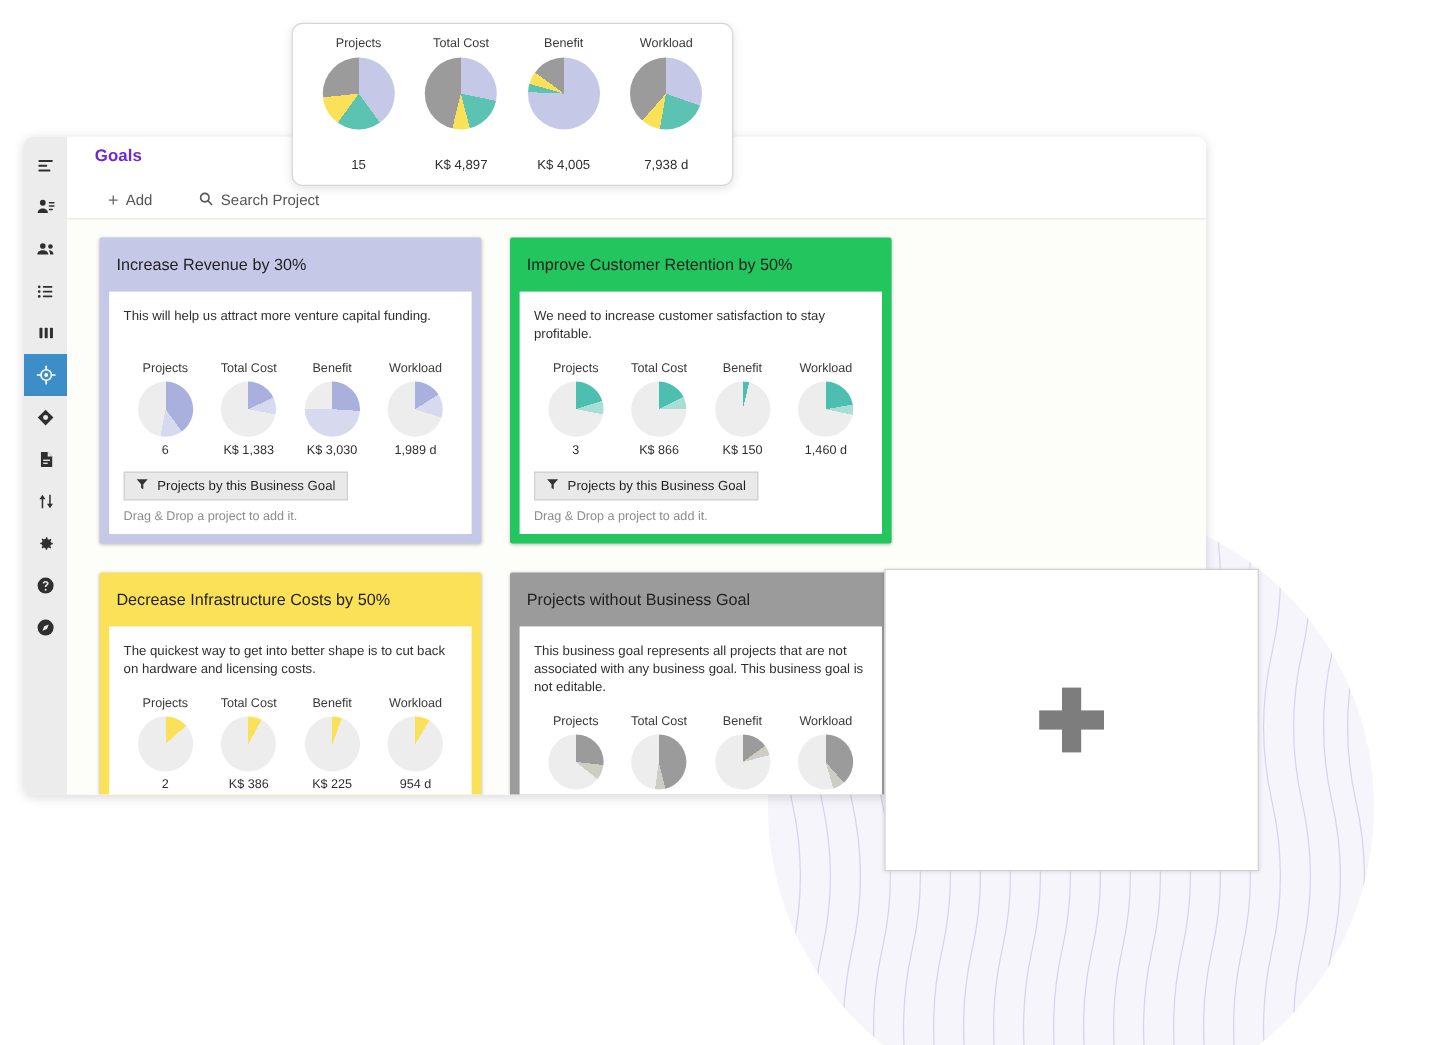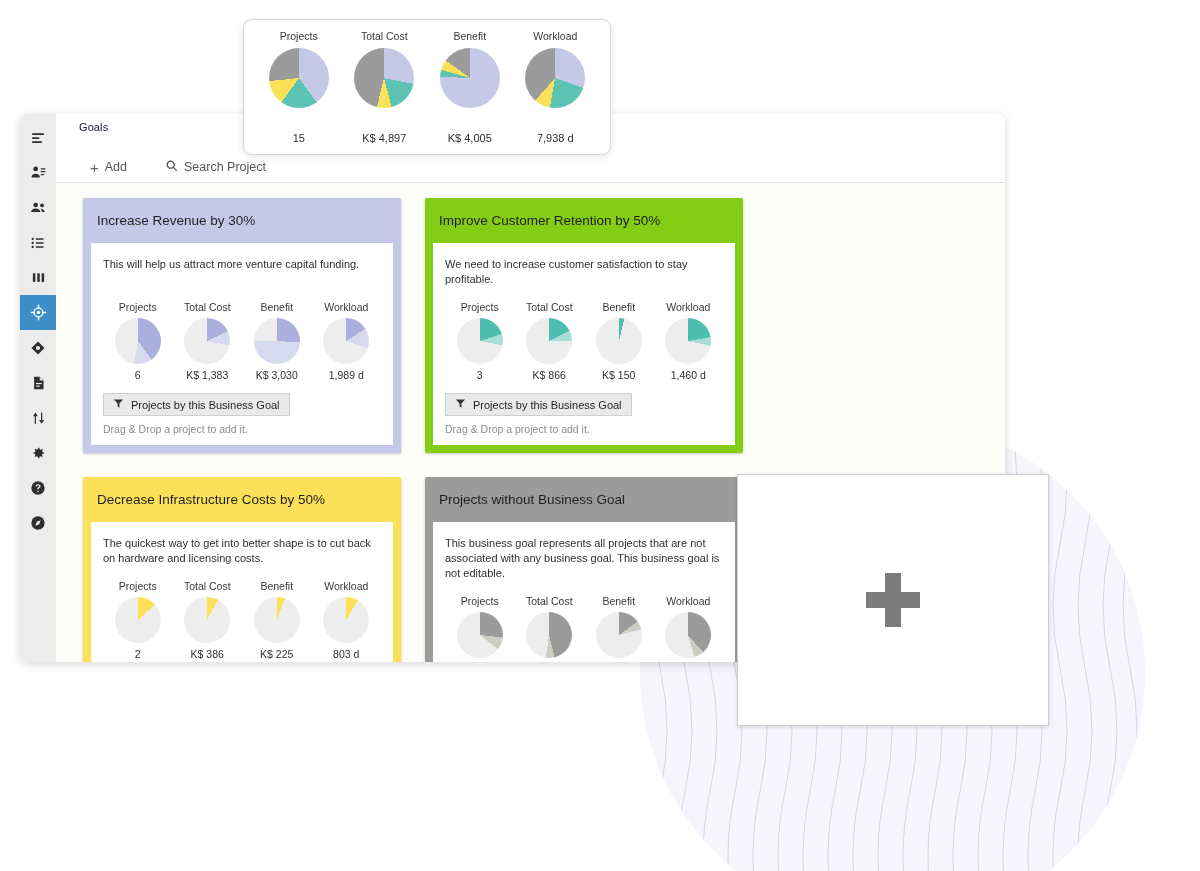--- a/index.html
+++ b/index.html
@@ -45,21 +45,21 @@
   .side-item svg { display:block; }
 
   
   .main {
     position:absolute; left:36px; top:0; right:0; bottom:0;
     background:#ffffff; border-radius: 0 8px 8px 0;
     overflow: hidden;
   }
   .page-title {
     position:absolute; left:23px; top:7px;
-    font-size:11px; font-weight:normal; color:#0f172a;
+    font-size:14px; font-weight:bold; color:#6d28d9;
     letter-spacing:.1px;
   }
   .toolbar {
     position:absolute; left:0; top:38px; right:0; height:30px;
     display:flex; align-items:center;
   }
   .tool-btn {
     display:flex; align-items:center; gap:6px;
     font-size:12.5px; color:#555; cursor:pointer;
     padding: 3px 4px;
@@ -370,21 +370,21 @@
                     <div class="pie-chart" style="background: conic-gradient(rgb(170, 176, 221) 0%, rgb(170, 176, 221) 16%, rgb(215, 217, 238) 16%, rgb(215, 217, 238) 30%, rgb(237, 237, 237) 30%, rgb(237, 237, 237) 100%);"></div>
                     <div class="pie-value">1,989 d</div>
                   </div>
                 </div><div class="filter-btn">
                   <span><svg width="11" height="11" viewBox="0 0 24 24" fill="#333">
                       <path d="M2 3h20l-8 9.2V21l-4-2.3v-6.5z"></path>
                     </svg></span>
                   <span>Projects by this Business Goal</span>
                 </div><div class="dnd-hint">Drag &amp; Drop a project to add it.</div></div>
             </div>
-            <div class="goal-card" style="background: #84cc16;">
+            <div class="goal-card" style="background: #22c55e;">
               <div class="card-head">
                 <div class="card-title">Improve Customer Retention by 50%</div>
               </div>
               <div class="card-body"><div class="card-desc">We need to increase customer satisfaction to stay profitable.</div><div class="pies">
                   <div class="pie-cell">
                     <div class="pie-label">Projects</div>
                     <div class="pie-chart" style="background: conic-gradient(rgb(77, 191, 176) 0%, rgb(77, 191, 176) 20%, rgb(168, 222, 213) 20%, rgb(168, 222, 213) 28%, rgb(237, 237, 237) 28%, rgb(237, 237, 237) 100%);"></div>
                     <div class="pie-value">3</div>
                   </div>
                   <div class="pie-cell">
@@ -427,21 +427,21 @@
                     <div class="pie-value">K$ 386</div>
                   </div>
                   <div class="pie-cell">
                     <div class="pie-label">Benefit</div>
                     <div class="pie-chart" style="background: conic-gradient(rgb(251, 225, 88) 0%, rgb(251, 225, 88) 5.6%, rgb(237, 237, 237) 5.6%, rgb(237, 237, 237) 100%);"></div>
                     <div class="pie-value">K$ 225</div>
                   </div>
                   <div class="pie-cell">
                     <div class="pie-label">Workload</div>
                     <div class="pie-chart" style="background: conic-gradient(rgb(251, 225, 88) 0%, rgb(251, 225, 88) 8.7%, rgb(237, 237, 237) 8.7%, rgb(237, 237, 237) 100%);"></div>
-                    <div class="pie-value">803 d</div>
+                    <div class="pie-value">954 d</div>
                   </div>
                 </div>
               </div>
             </div>
             <div class="goal-card" style="background: rgb(155, 155, 155);">
               <div class="card-head">
                 <div class="card-title">Projects without Business Goal</div>
               </div>
               <div class="card-body">
                 <div class="card-desc">This business goal represents all projects that are not associated with any business goal. This business goal is not editable.</div>

